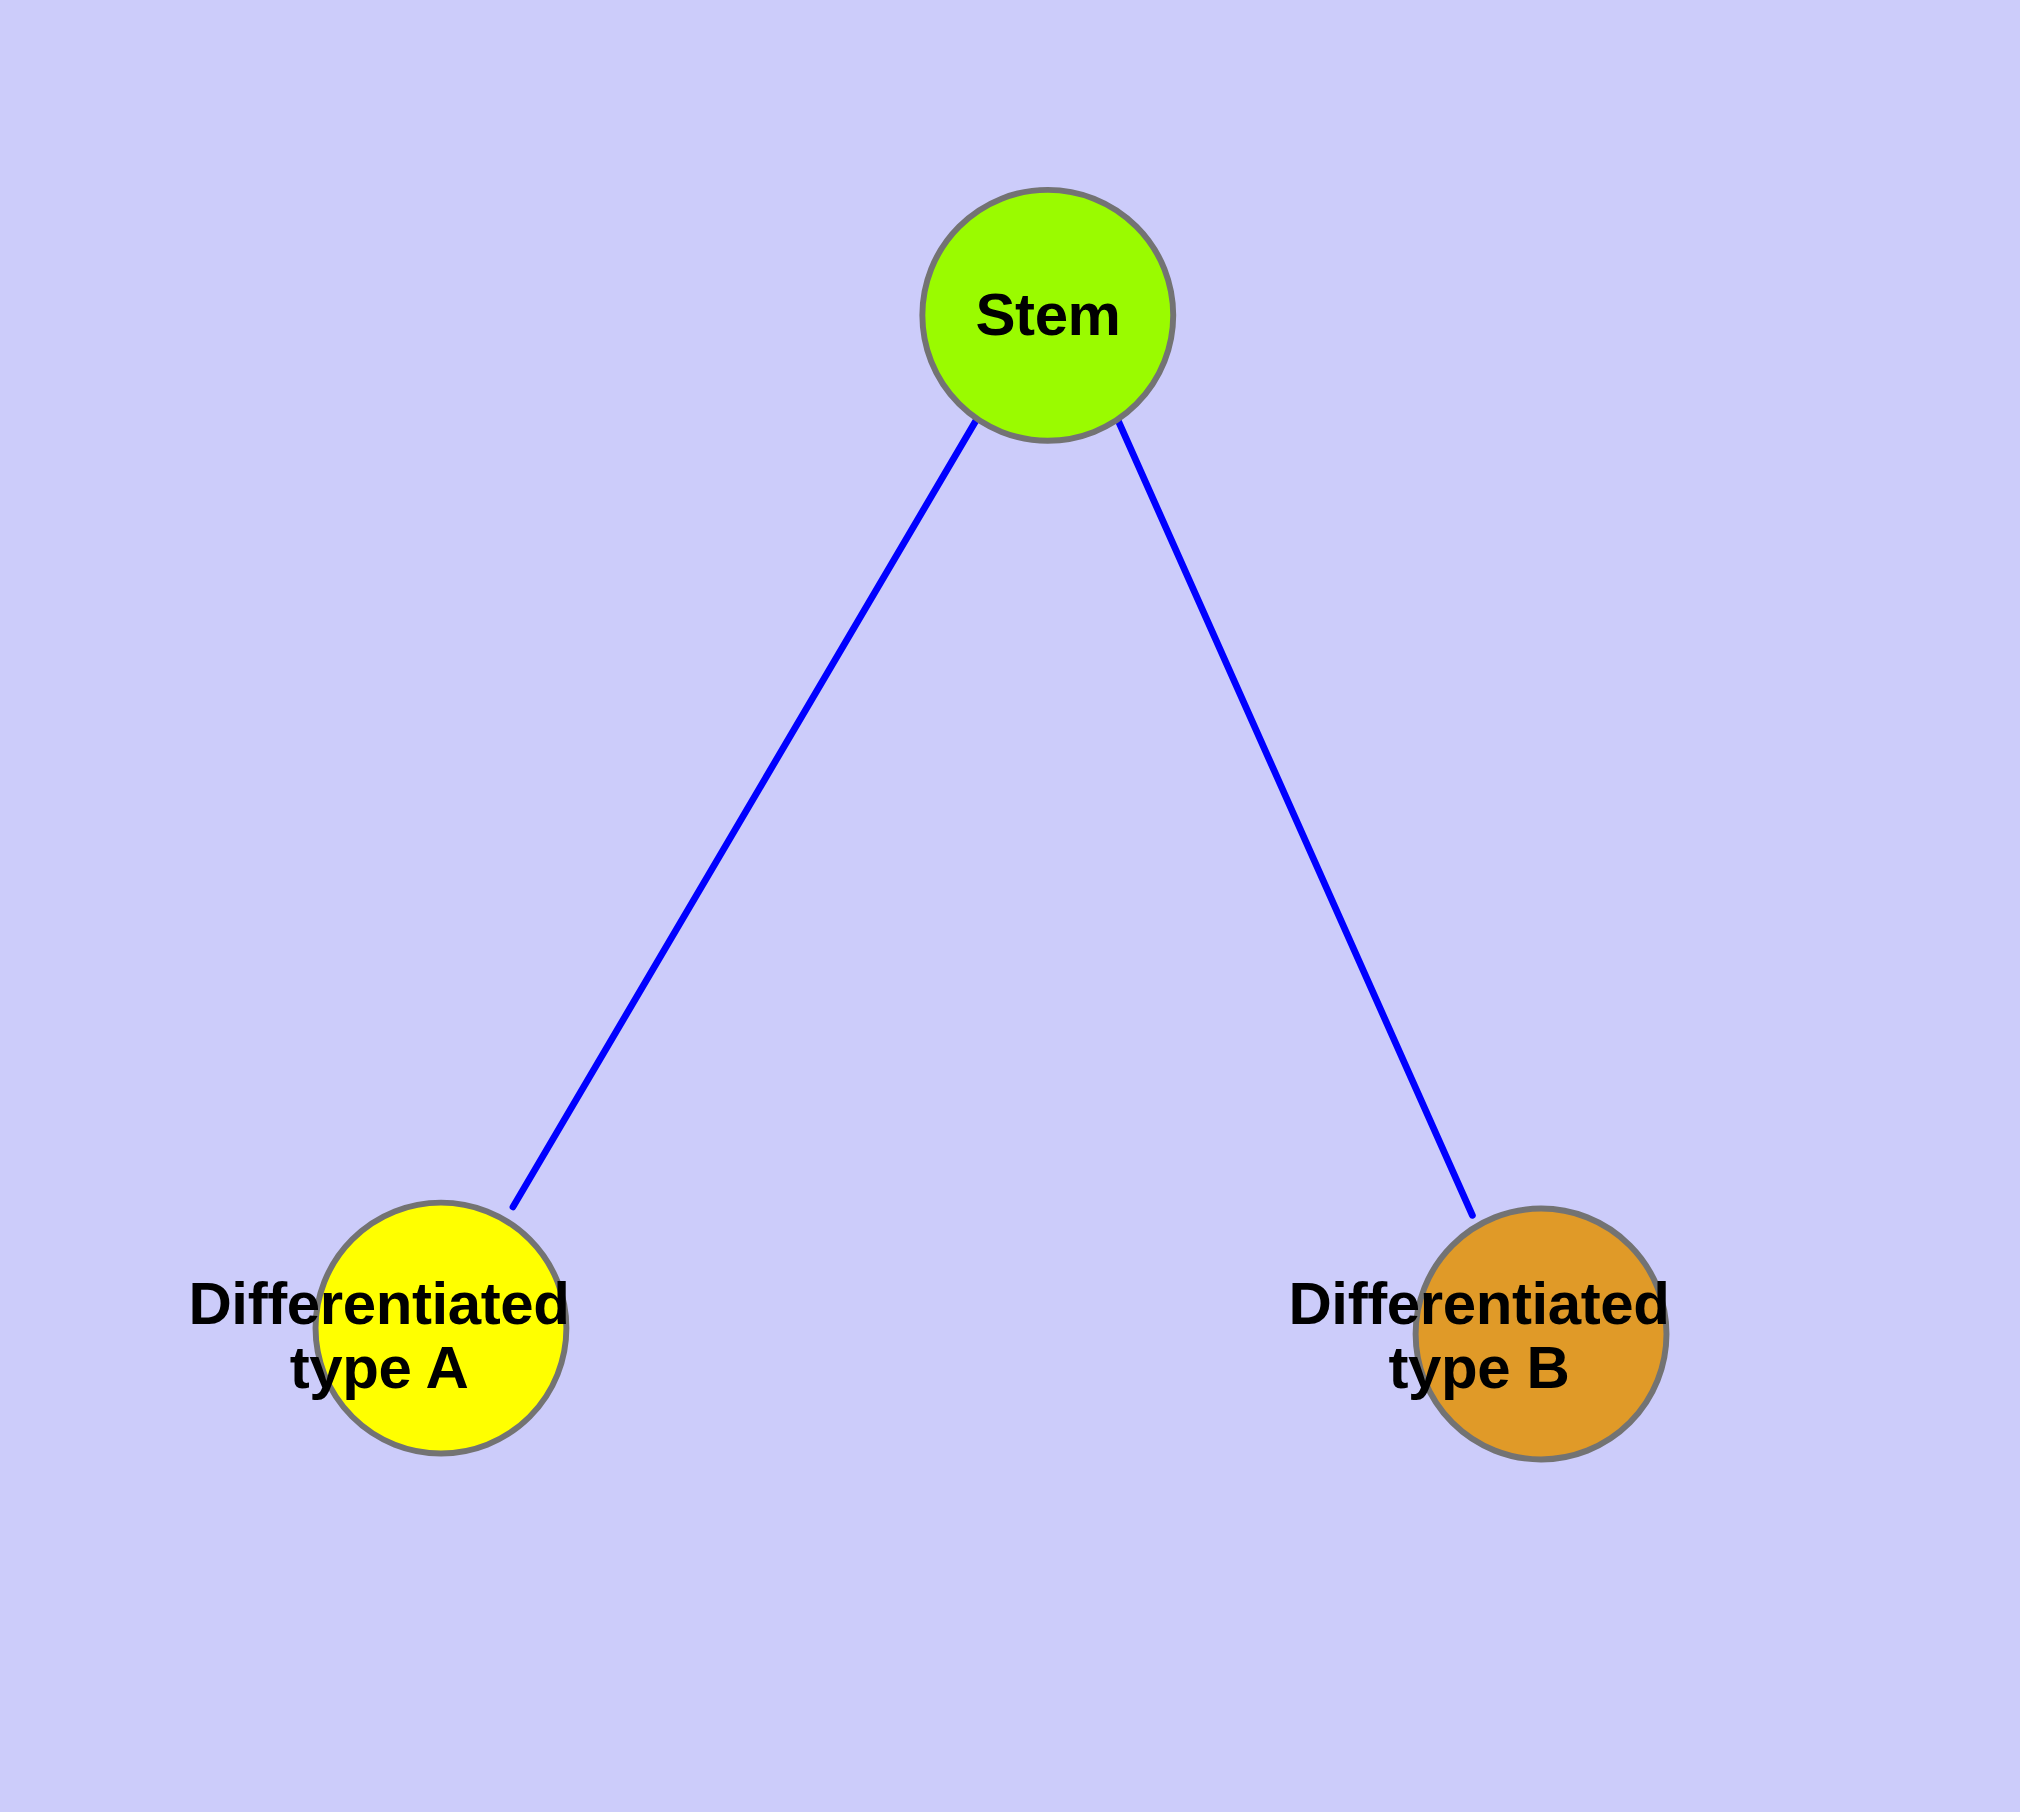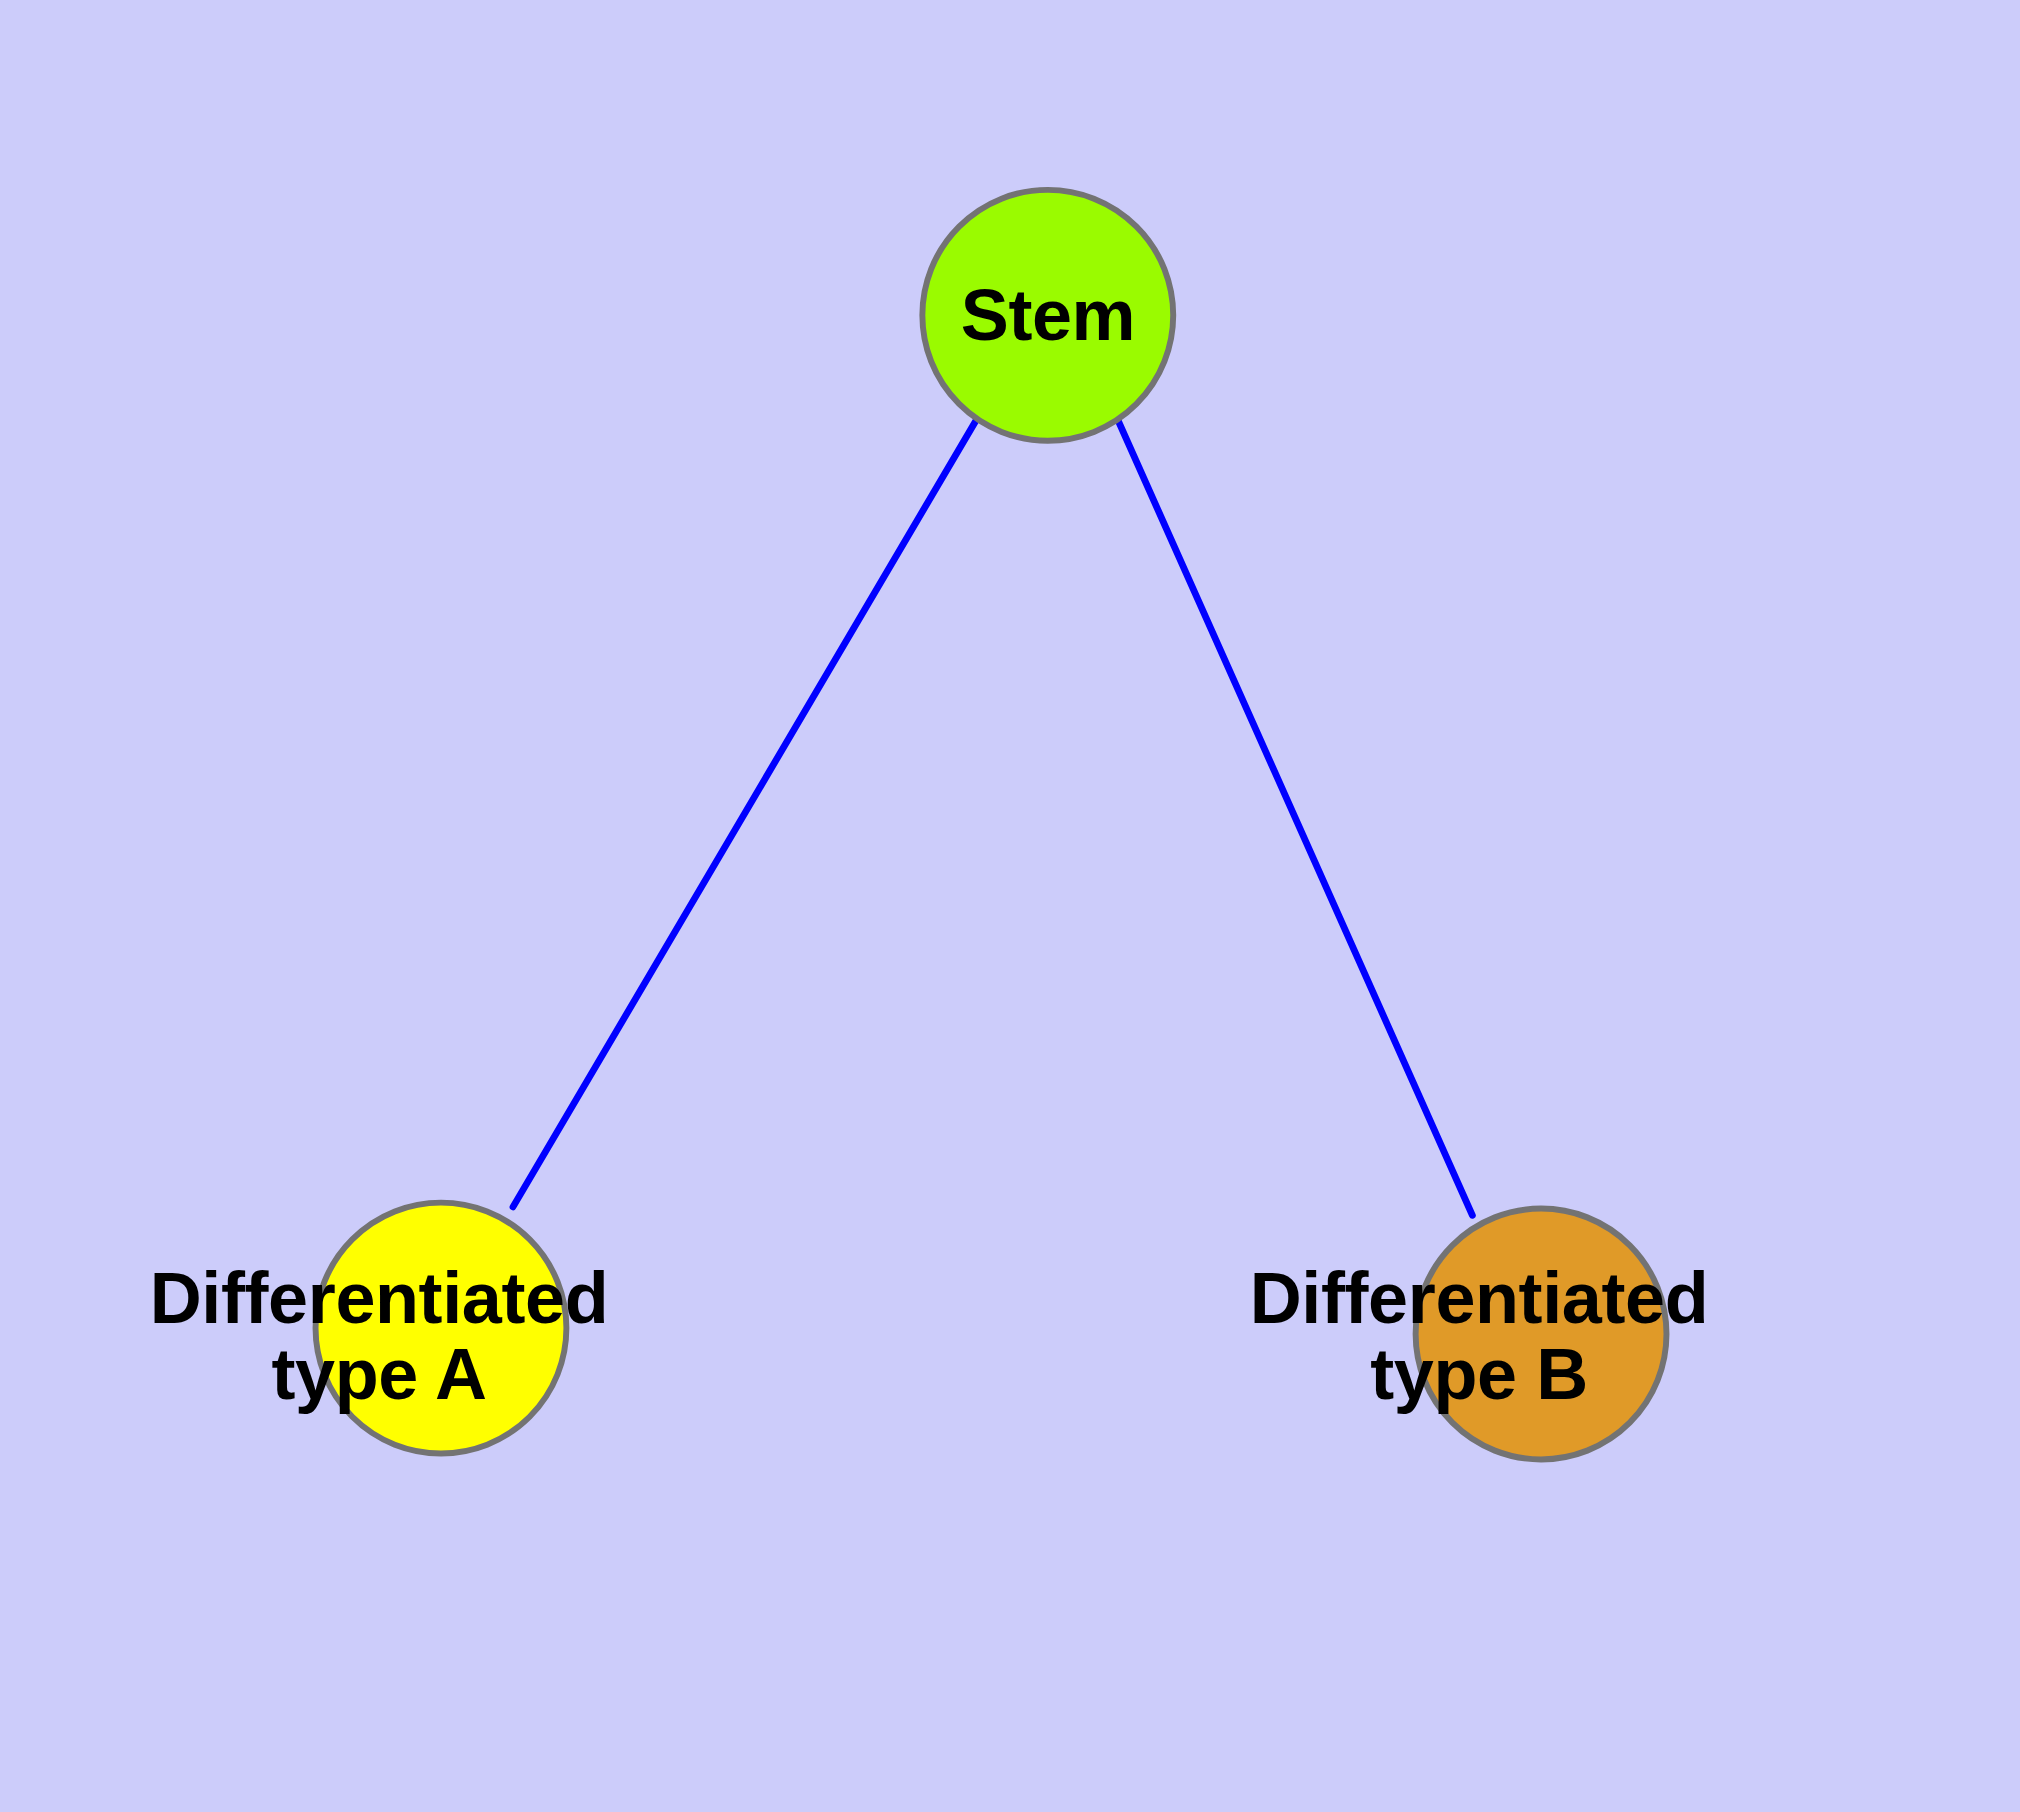--- a/index.html
+++ b/index.html
@@ -26,21 +26,21 @@
     top: 0;
     width: 2021px;
     height: 1812px;
     display: block;
   }
   .node-label {
     position: absolute;
     color: #000000;
     font-family: "Liberation Sans", sans-serif;
     font-weight: bold;
-    font-size: 72px;
+    font-size: 60px;
     line-height: 1.06;
     text-align: center;
     white-space: pre;
     letter-spacing: -0.4px;
     transform: translate(-50%, -50%);
     pointer-events: none;
   }
   #label-stem {
     left: 1048px;
     top: 315px;

